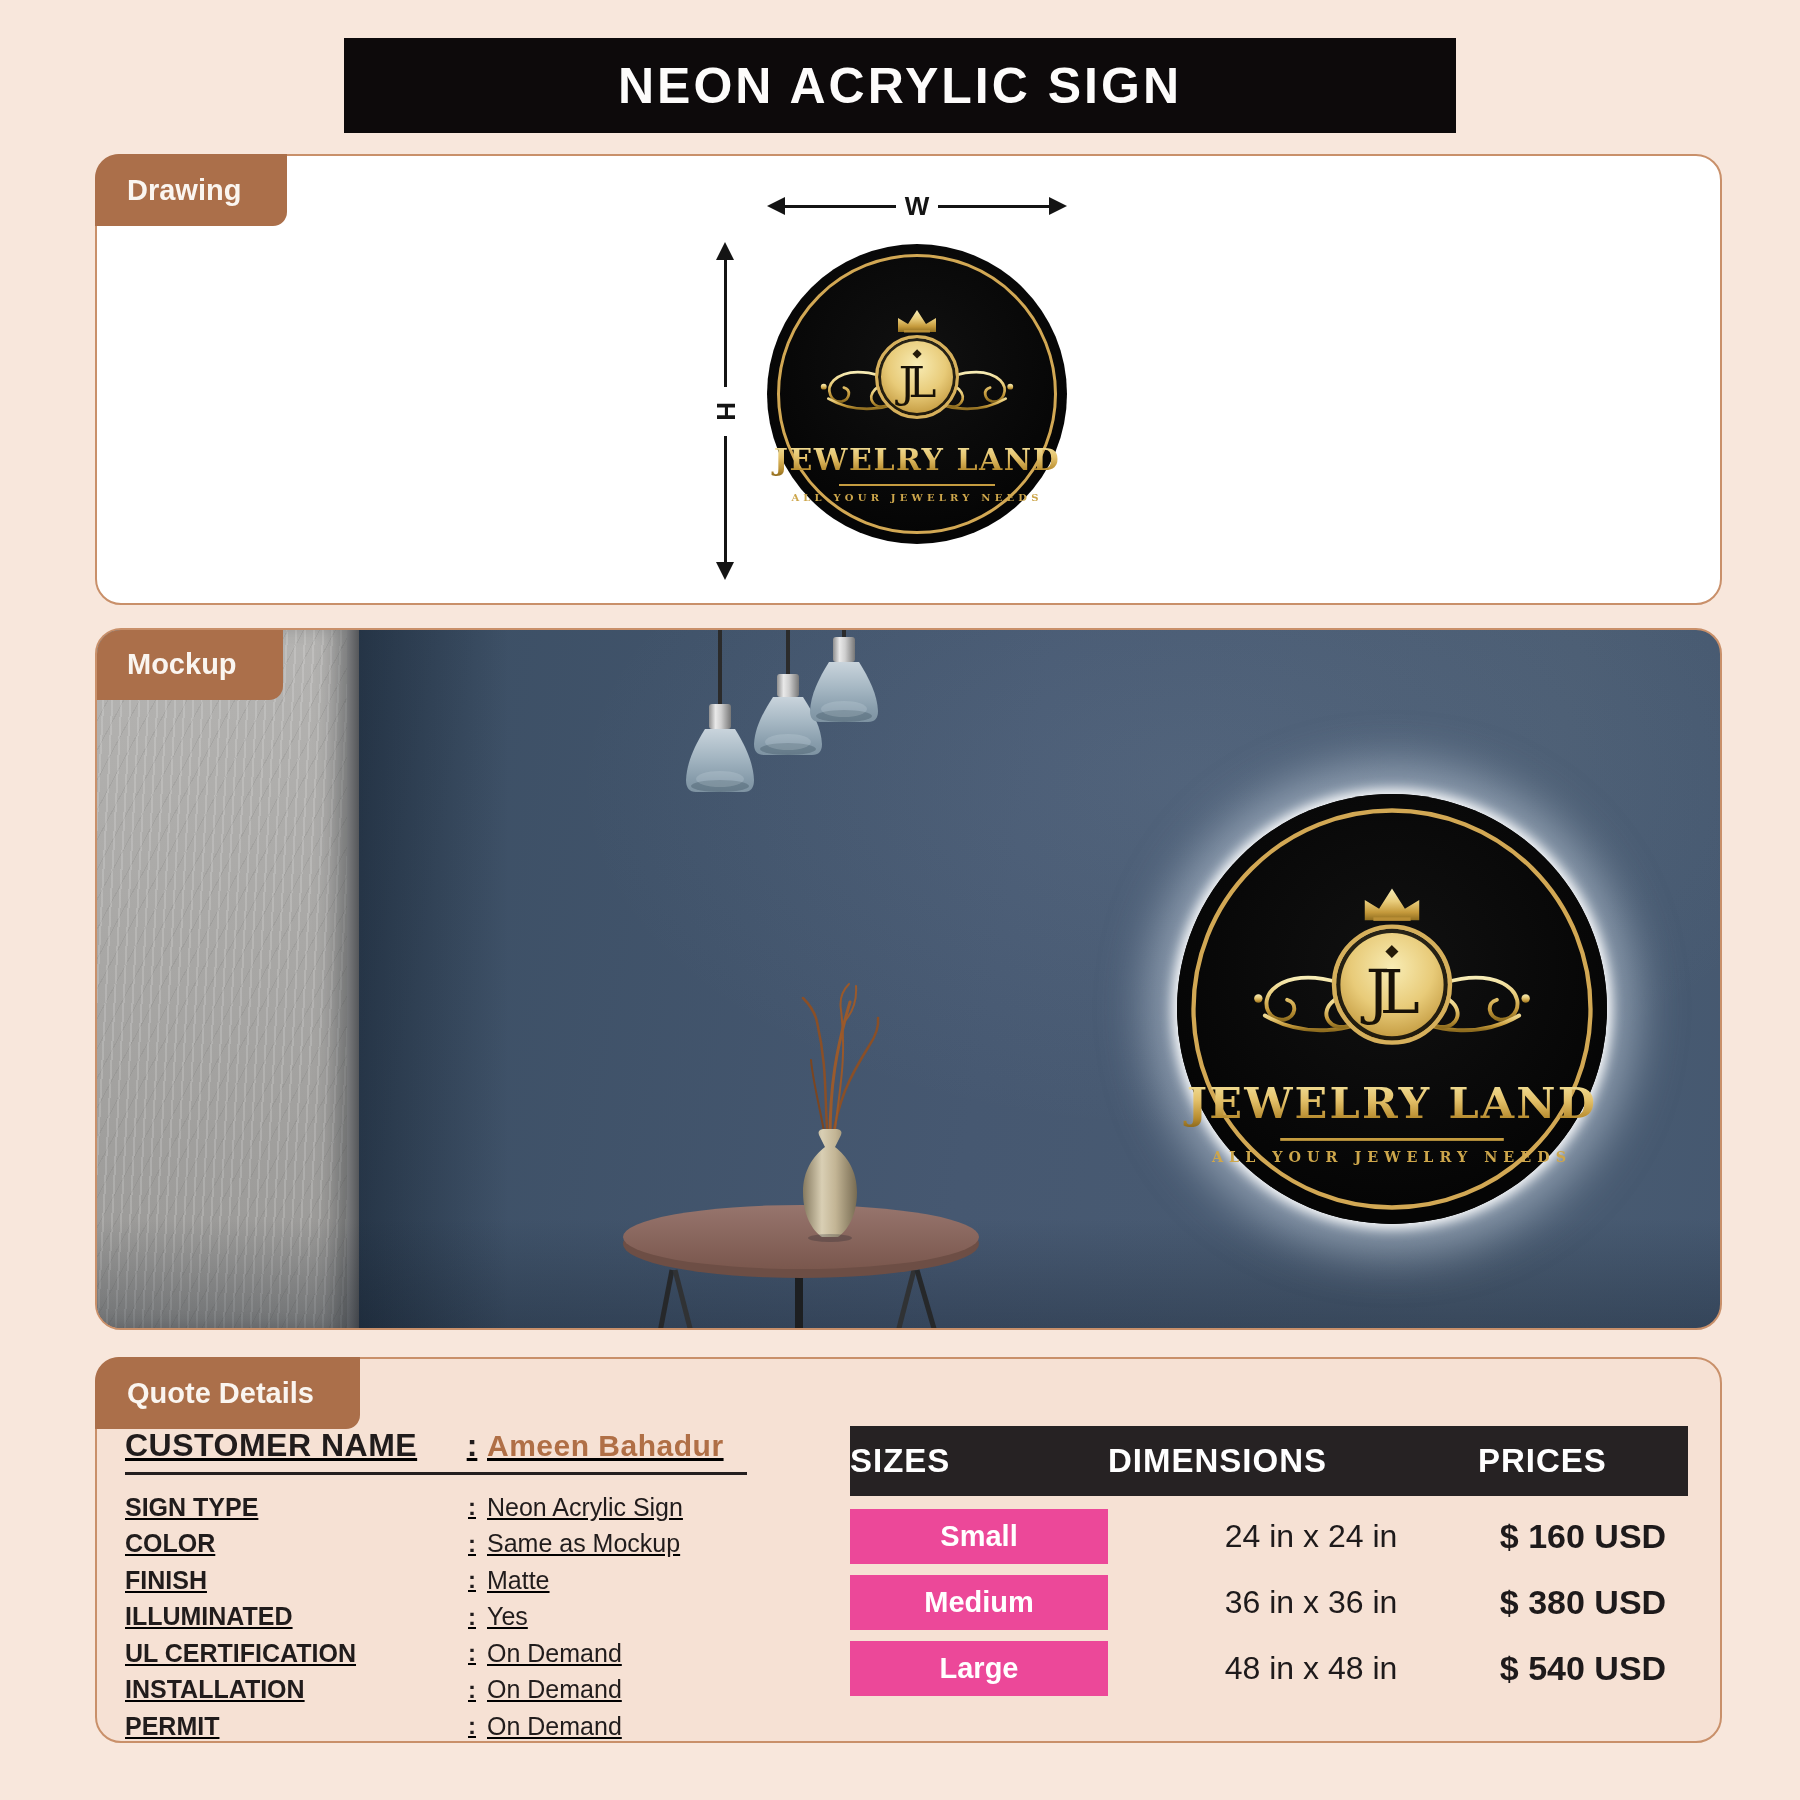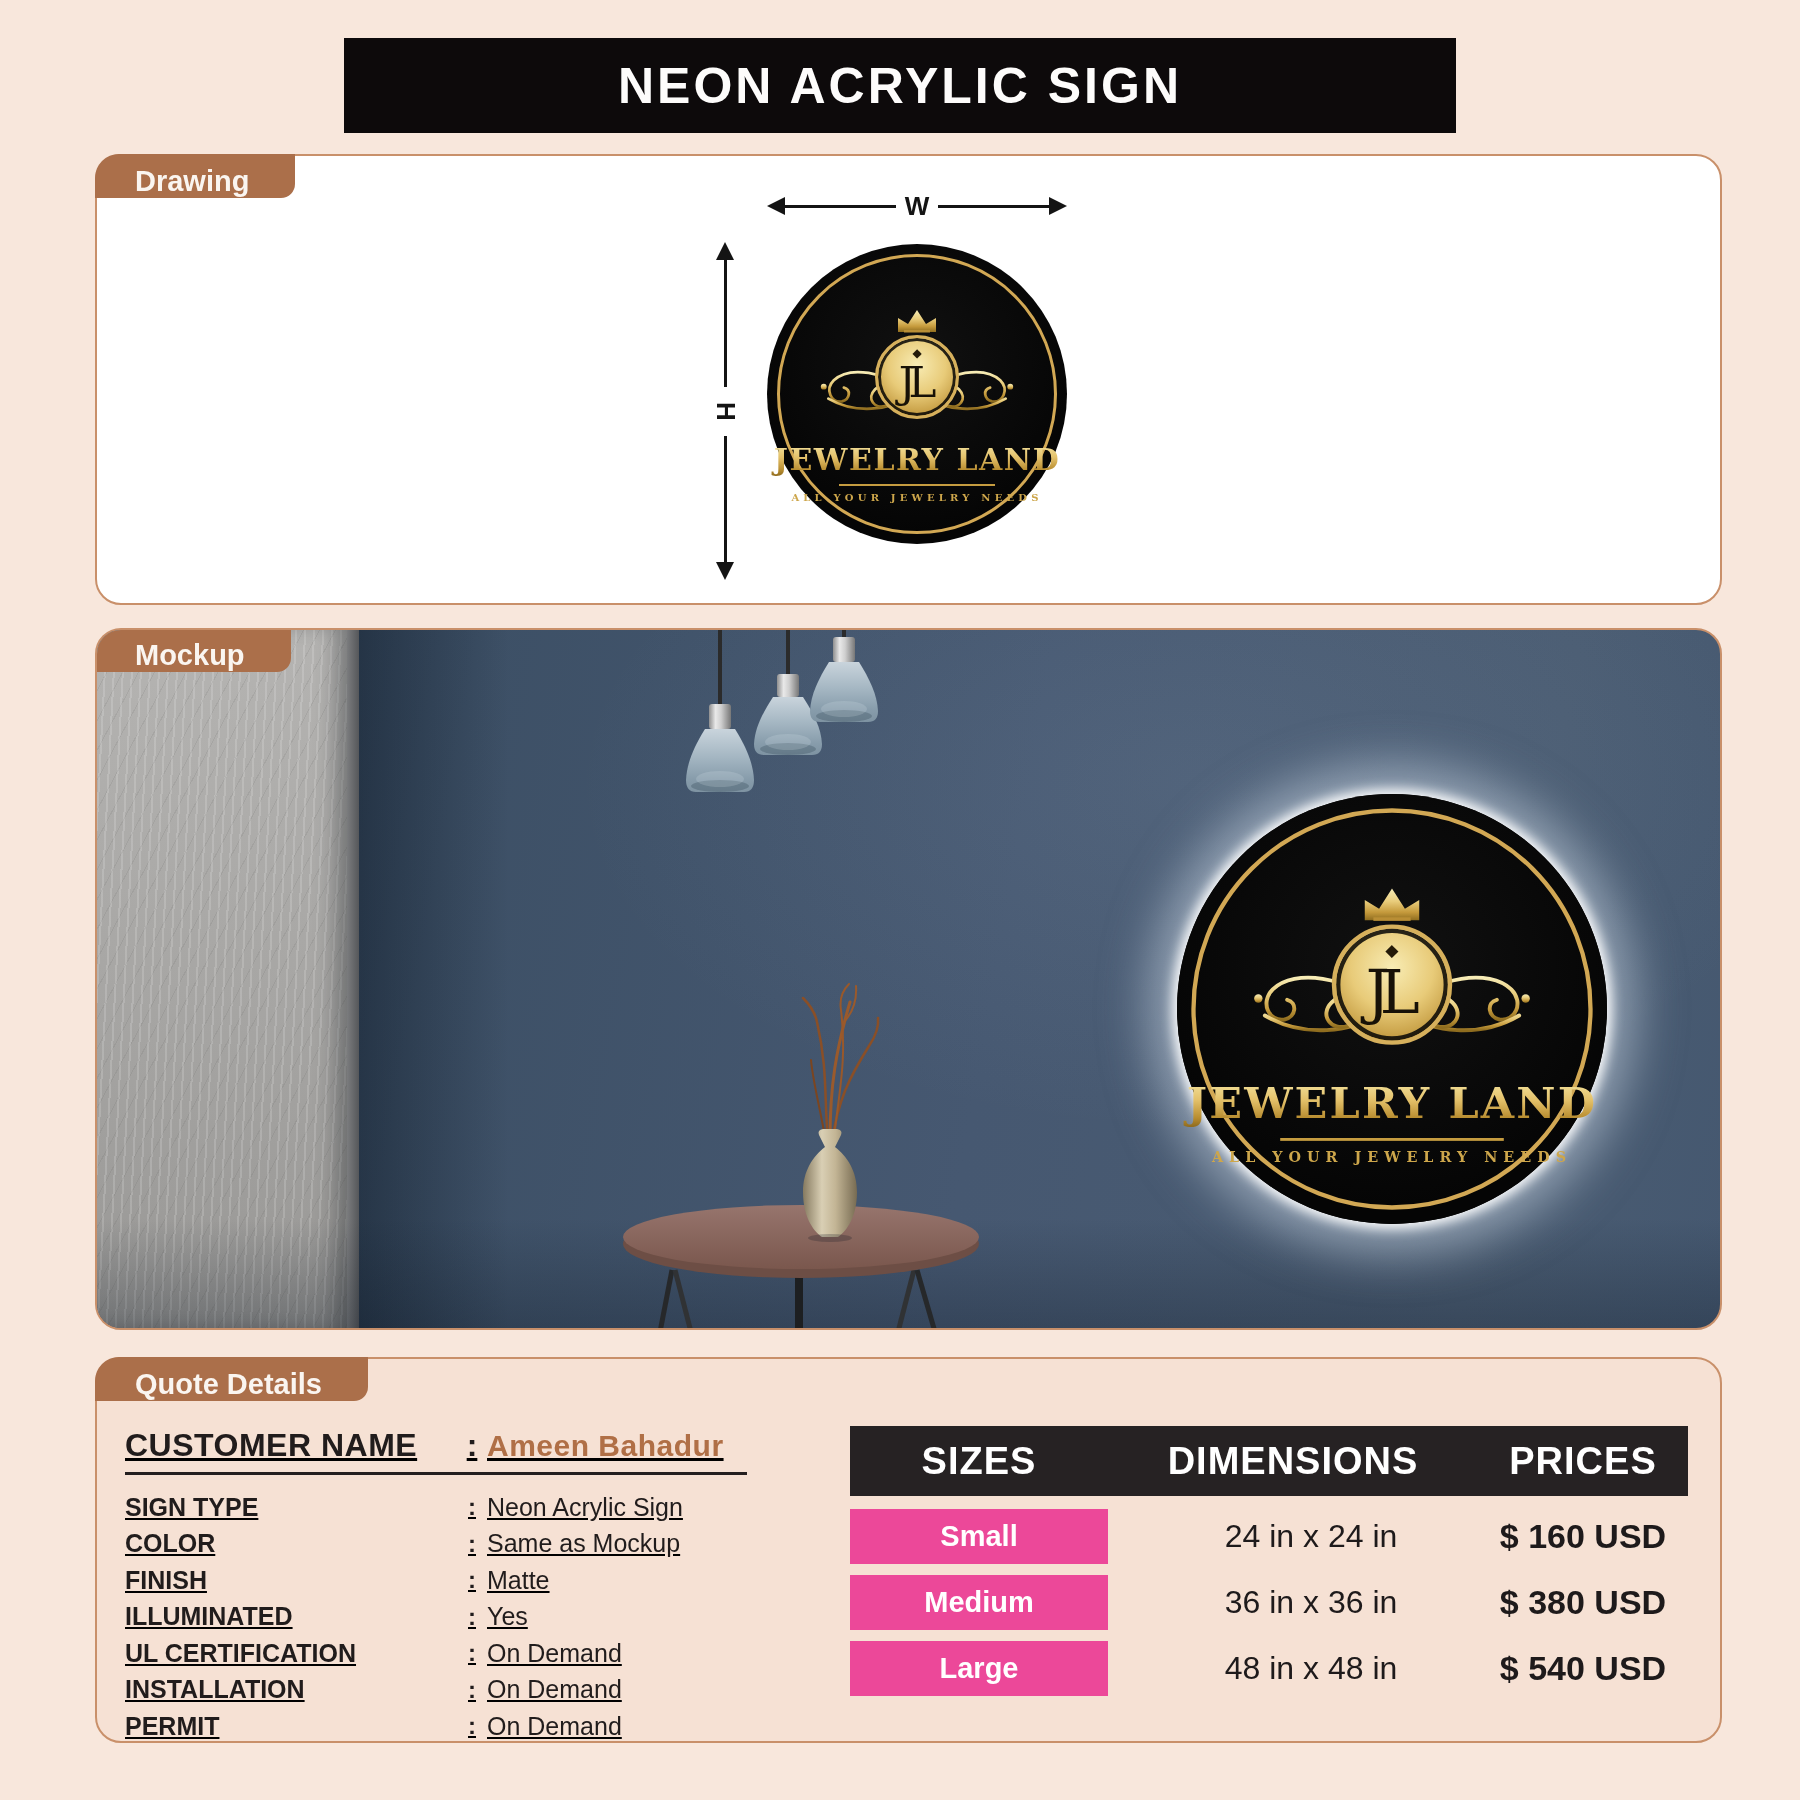--- a/index.html
+++ b/index.html
@@ -4,21 +4,21 @@
 <style>
   html,body{margin:0;padding:0;}
   .page{position:relative;width:1800px;height:1800px;background:#f8e7dc;font-family:"Liberation Sans",sans-serif;overflow:hidden;}
 
   
   .title-bar{position:absolute;left:344px;top:38px;width:1112px;height:95px;background:#0d0a0b;display:flex;align-items:center;justify-content:center;}
   .title-bar h1{margin:0;color:#fdfcfb;font-size:50px;font-weight:800;letter-spacing:3px;}
 
   
   .panel{position:absolute;box-sizing:border-box;border:2px solid #c9906a;border-radius:26px;}
-  .tab{position:absolute;top:-2px;left:-2px;height:44px;padding:0 46px 0 40px;background:#ab6f4a;border-radius:24px 0 14px 0;display:flex;align-items:flex-end;z-index:6;}
+  .tab{position:absolute;top:-2px;left:-2px;height:72px;padding:0 46px 0 32px;background:#ab6f4a;border-radius:24px 0 14px 0;display:flex;align-items:center;z-index:6;}
   .tab span{color:#faf5f0;font-size:29px;font-weight:700;}
 
   .drawing-panel{left:95px;top:154px;width:1627px;height:451px;background:#ffffff;}
   .mockup-panel{left:95px;top:628px;width:1627px;height:702px;overflow:hidden;
     background:
       radial-gradient(ellipse 900px 500px at 68% 22%, rgba(173,193,214,0.10), rgba(0,0,0,0) 70%),
       linear-gradient(100deg,#33465c 0%,#3d5066 22%,#465871 55%,#4a5c72 85%,#455870 100%);}
   .quote-panel{left:95px;top:1357px;width:1627px;height:386px;background:#f6e1d4;}
 
   
@@ -73,21 +73,21 @@
   .customer-row .q-value{font-size:30px;font-weight:700;color:#b06f46;letter-spacing:0.5px;}
   .cust-underline{margin-top:8px;width:622px;height:3px;background:#241f1f;}
   .fields{margin-top:14px;}
   .fields .q-row{height:36.5px;align-items:center;}
   .fields .q-label{font-size:25px;font-weight:800;color:#211c1c;}
   .fields .q-colon{font-size:24px;font-weight:800;color:#211c1c;text-align:center;}
   .fields .q-value{font-size:25px;font-weight:400;color:#211c1c;}
 
   .price-table{position:absolute;left:753px;top:67px;width:838px;}
   .pt-header{display:grid;grid-template-columns:258px 370px 210px;height:70px;background:#262223;align-items:center;}
-  .pt-header span{color:#ffffff;font-size:38px;font-weight:700;text-align:center;letter-spacing:1px;}
+  .pt-header span{color:#ffffff;font-size:33px;font-weight:700;text-align:left;letter-spacing:1px;}
   .pt-body{margin-top:13px;}
   .pt-row{display:grid;grid-template-columns:258px 370px 210px;height:55px;margin-bottom:11px;align-items:center;}
   .size-badge{height:55px;background:#ec4899;display:flex;align-items:center;justify-content:center;color:#ffffff;font-size:29px;font-weight:700;}
   .pt-dim{text-align:center;font-size:32px;color:#1e1a1b;padding-left:36px;}
   .pt-price{text-align:center;font-size:34px;font-weight:800;color:#1e1a1b;}
 </style>
 </head>
 <body>
 
 <svg width="0" height="0" style="position:absolute">

